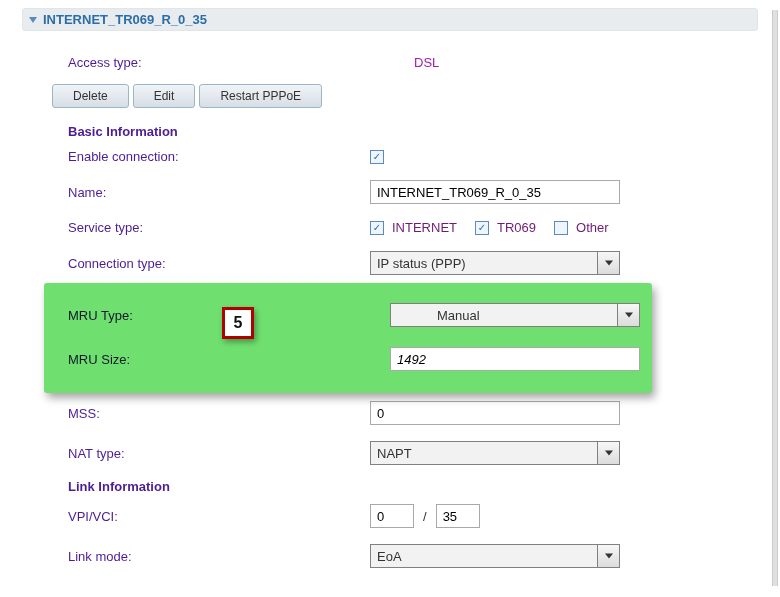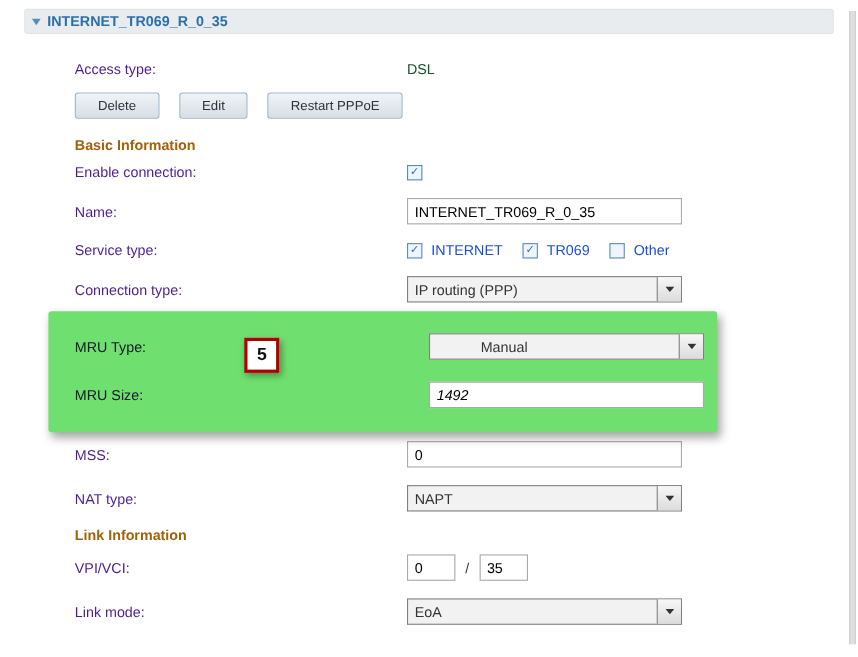--- a/index.html
+++ b/index.html
@@ -60,39 +60,39 @@
     flex: 0 0 370px;
     padding-left: 68px;
     color: #4c1d95;
   }
   .field-col {
     flex: 1;
     display: flex;
     align-items: center;
     gap: 6px;
   }
-  .static-text { color: #14532d; }
+  .static-text { color: #a21caf; margin-left: 44px; }
   .btnrow {
     display: flex;
-    gap: 18px;
-    padding: 6px 0 10px 68px;
+    gap: 4px;
+    padding: 6px 0 10px 52px;
   }
   button.btn {
     background: linear-gradient(#f0f4f7, #d6dee5);
     border: 1px solid #9db5c9;
     border-radius: 3px;
     padding: 4px 20px;
     font-size: 12px;
     color: #333;
     cursor: pointer;
   }
   .section-title {
     font-weight: bold;
     font-size: 13px;
-    color: #a16207;
+    color: #4c1d95;
     padding: 6px 0 2px 68px;
   }
   input[type="text"].tf {
     height: 24px;
     border: 1px solid #a9a9a9;
     padding: 2px 6px;
     font-size: 13px;
   }
   .tf-250 { width: 250px; }
   .tf-40  { width: 44px; }
@@ -126,21 +126,21 @@
     display: inline-flex;
     align-items: center;
     justify-content: center;
     font-size: 10px;
     color: #2b6ea9;
     line-height: 1;
     cursor: pointer;
   }
   .cbx.unchecked { color: transparent; }
   .cbx .tick::before { content: "✓"; }
-  .cbx-label { margin-left: 2px; margin-right: 12px; color: #1d4ed8; }
+  .cbx-label { margin-left: 2px; margin-right: 12px; color: #701a75; }
   .highlight-band {
     background: #6fe06f;
     border-radius: 3px;
     margin: 0 0 0 44px;
     width: 608px;
     padding: 10px 0 12px 0;
     box-shadow: 3px 5px 9px rgba(0,0,0,0.35);
     position: relative;
   }
   .highlight-band .row { padding: 10px 0; }
@@ -220,21 +220,21 @@
             <span class="tick"></span>
           </span>
         <span class="cbx-label">Other</span>
       </div>
     </div>
 
     <div class="row">
       <div class="label-col">Connection type:</div>
       <div class="field-col">
         <div class="select">
-          <span>IP routing (PPP)</span>
+          <span>IP status (PPP)</span>
           <span class="caret">
             <svg viewBox="0 0 10 6">
                 <path d="M0 0 L10 0 L5 6 Z" fill="#333"></path>
               </svg>
           </span>
         </div>
       </div>
     </div>
 
     <div class="highlight-band">

